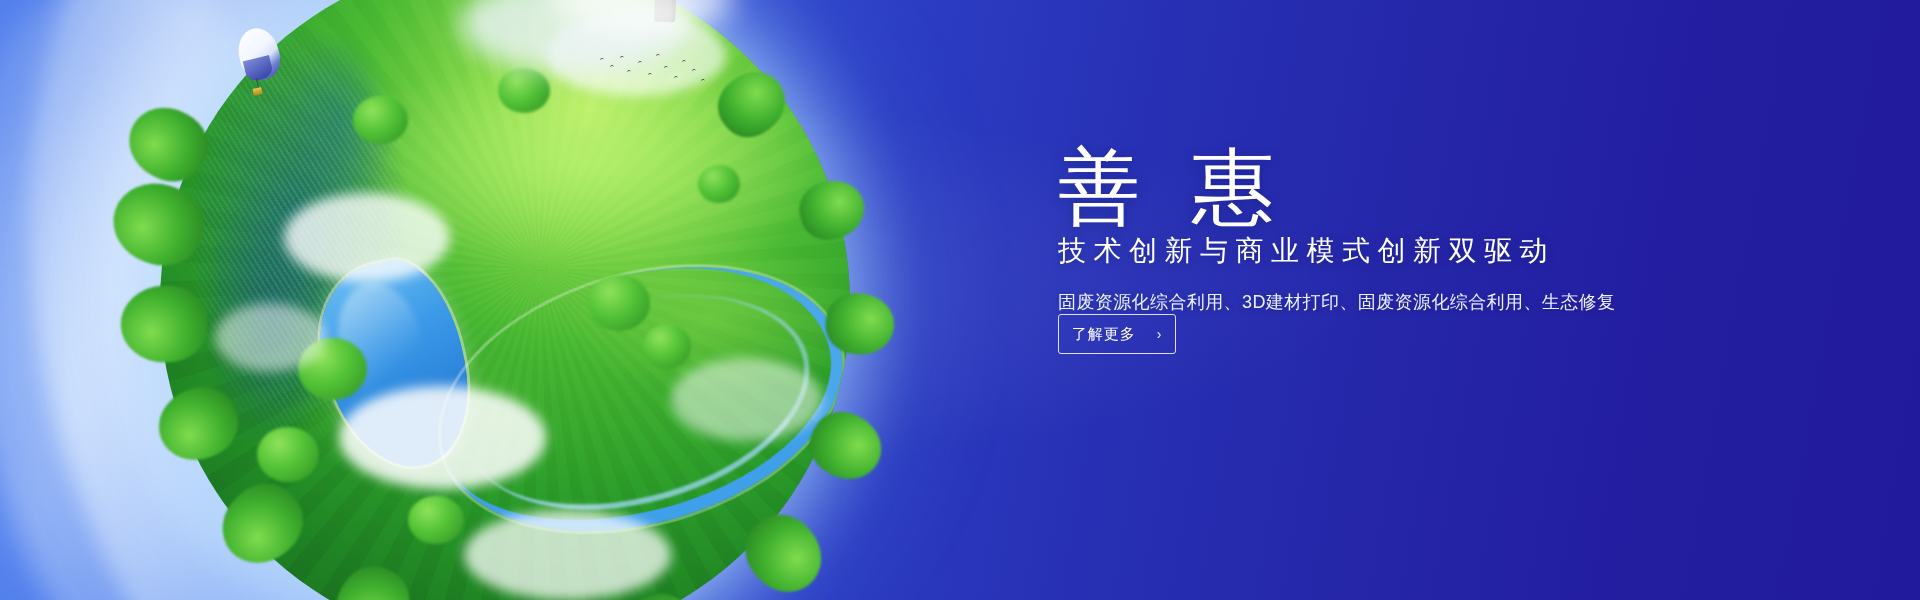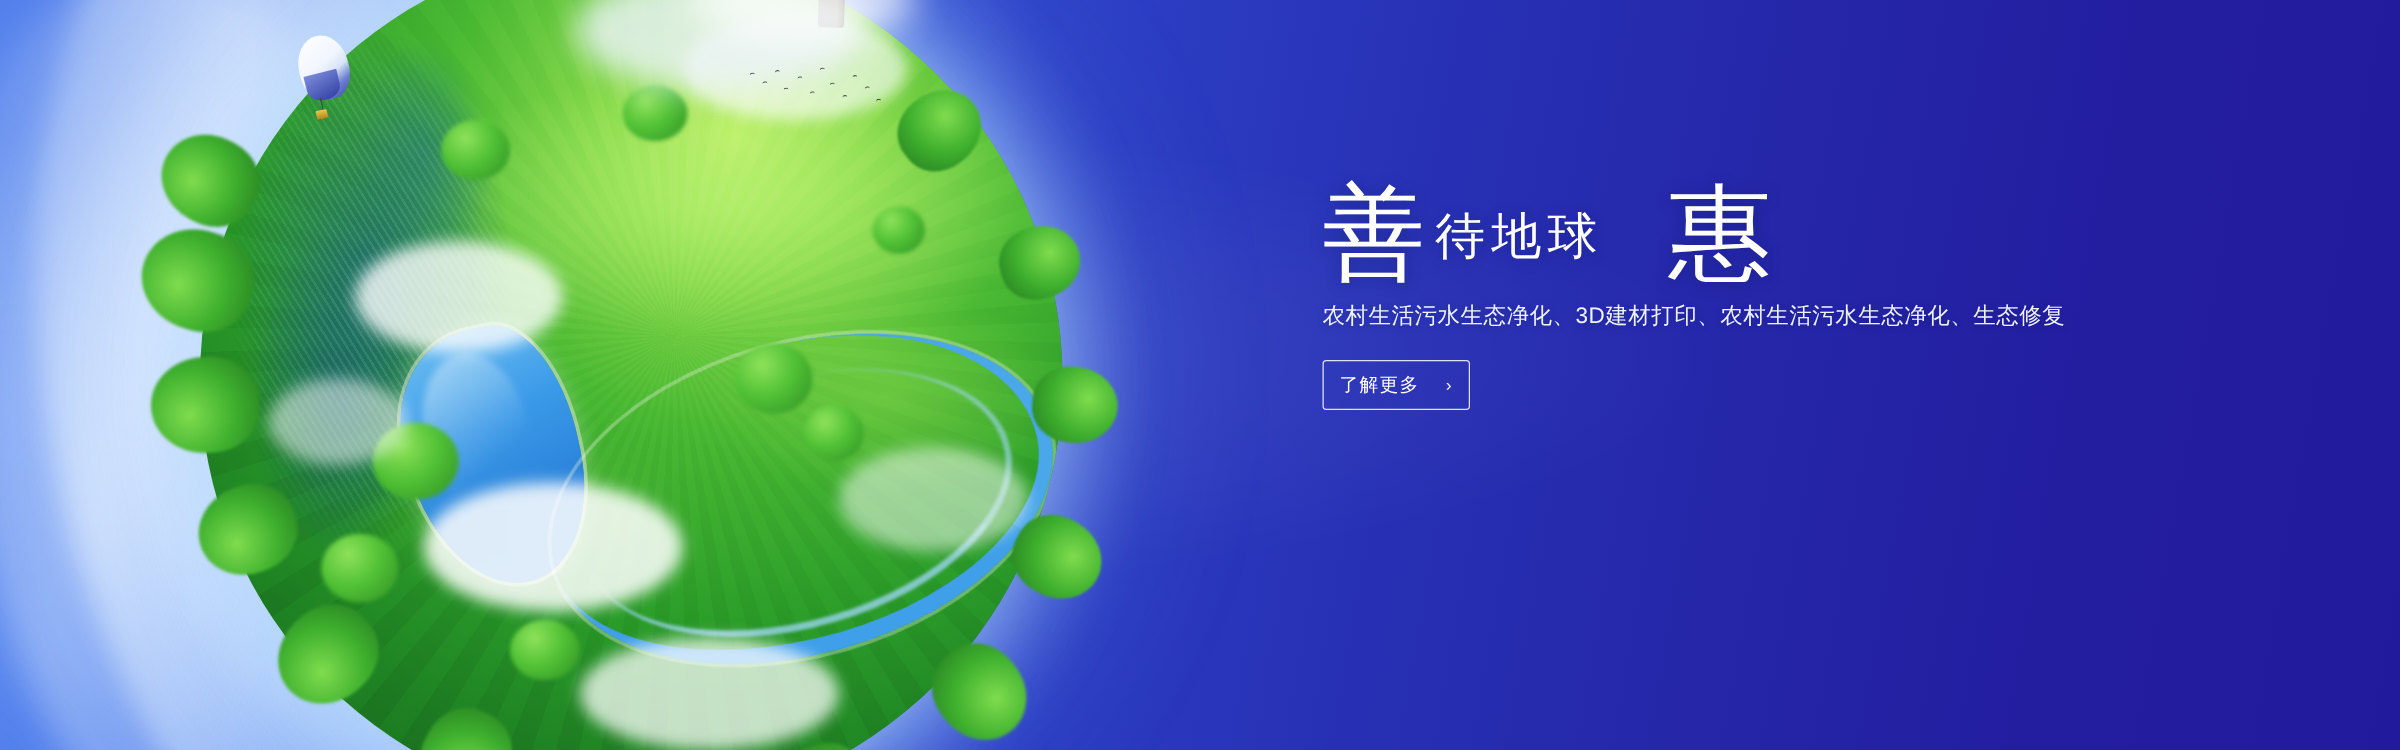--- a/index.html
+++ b/index.html
@@ -162,21 +162,21 @@
   .hl-small{font-family:"DejaVu Serif","Liberation Serif",serif;
     font-size:40px;line-height:1;font-weight:400;letter-spacing:5px;
     padding-left:8px;padding-bottom:11px;
     text-shadow:0 2px 10px rgba(10,20,90,.3);}
   .hl-gap{width:52px;}
   .sub1{font-size:28px;letter-spacing:7.5px;margin-top:12px;color:#ffffff;
     text-shadow:0 1px 8px rgba(10,20,90,.35);white-space:nowrap;}
   .sub2{font-size:18px;letter-spacing:.4px;margin-top:20px;color:#eef2ff;
     text-shadow:0 1px 6px rgba(10,20,90,.3);white-space:nowrap;}
   .cta{display:inline-flex;align-items:center;justify-content:center;gap:21px;
-    margin-top:24px;width:116px;height:38px;
+    width:116px;height:38px;
     border:1px solid rgba(255,255,255,.85);border-radius:3px;
     color:#ffffff;font-size:15px;letter-spacing:1px;background:transparent;
     cursor:pointer;user-select:none;}
   .cta .chev{font-size:14px;line-height:1;opacity:.95;}
 </style>
 </head>
 <body>
 
 <div class="stage">
 
@@ -264,26 +264,26 @@
     <div class="bird" style="left:78px;top:24px;"></div>
     <div class="bird" style="left:86px;top:8px;"></div>
     <div class="bird" style="left:96px;top:17px;"></div>
     <div class="bird" style="left:105px;top:27px;"></div>
   </div>
 
   <div class="copy">
 
     <div class="headline">
       <span class="hl-big">善</span>
-      <span class="hl-small">待地球</span>
       <span class="hl-gap"></span>
       <span class="hl-big">惠</span>
     </div>
 
-    <div class="sub2">农村生活污水生态净化、3D建材打印、农村生活污水生态净化、生态修复</div>
+    <div class="sub1">技术创新与商业模式创新双驱动</div>
+    <div class="sub2">固废资源化综合利用、3D建材打印、固废资源化综合利用、生态修复</div>
 
     <div class="cta">
       <span>了解更多</span>
       <span class="chev">›</span>
     </div>
 
   </div>
 </div>
 
 </body></html>

